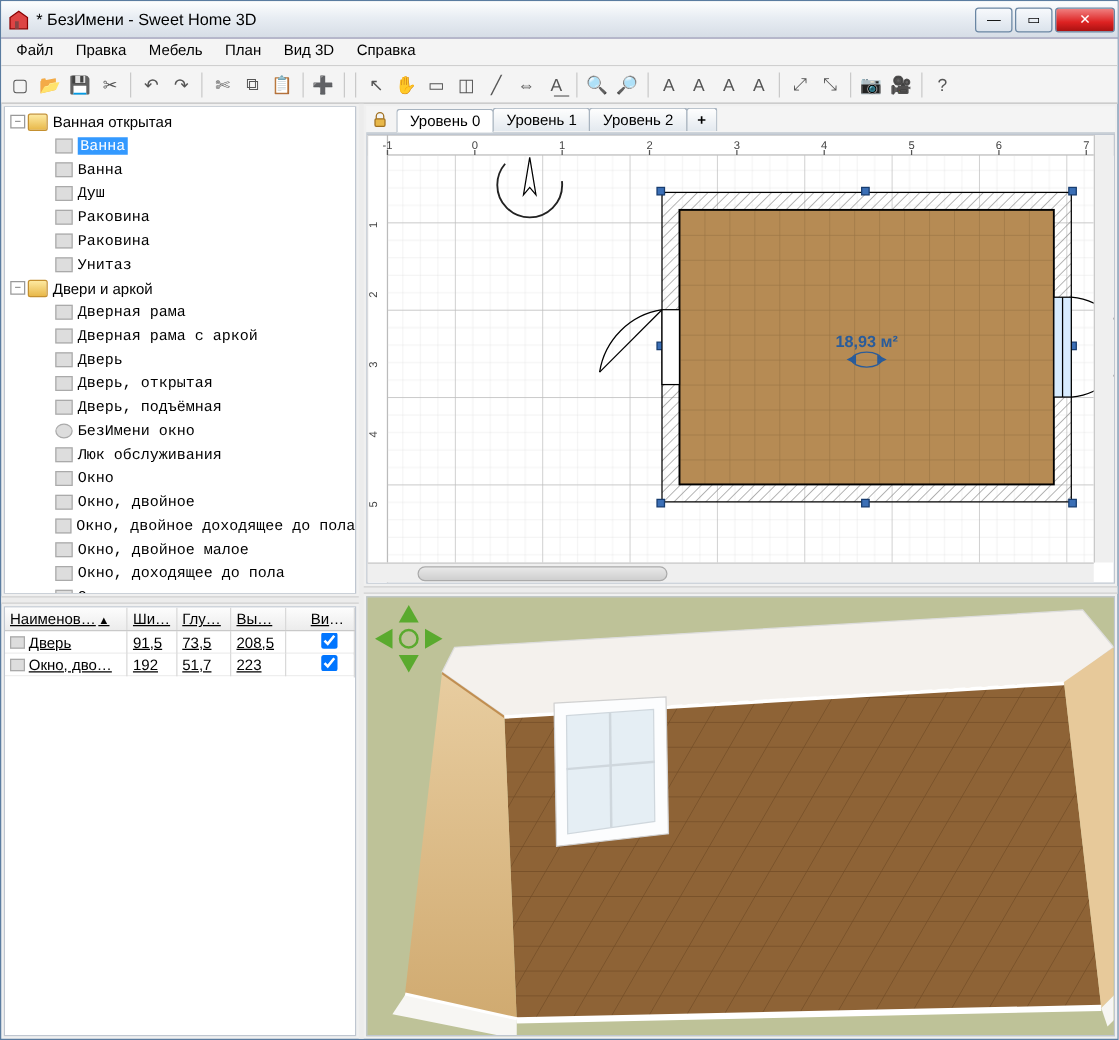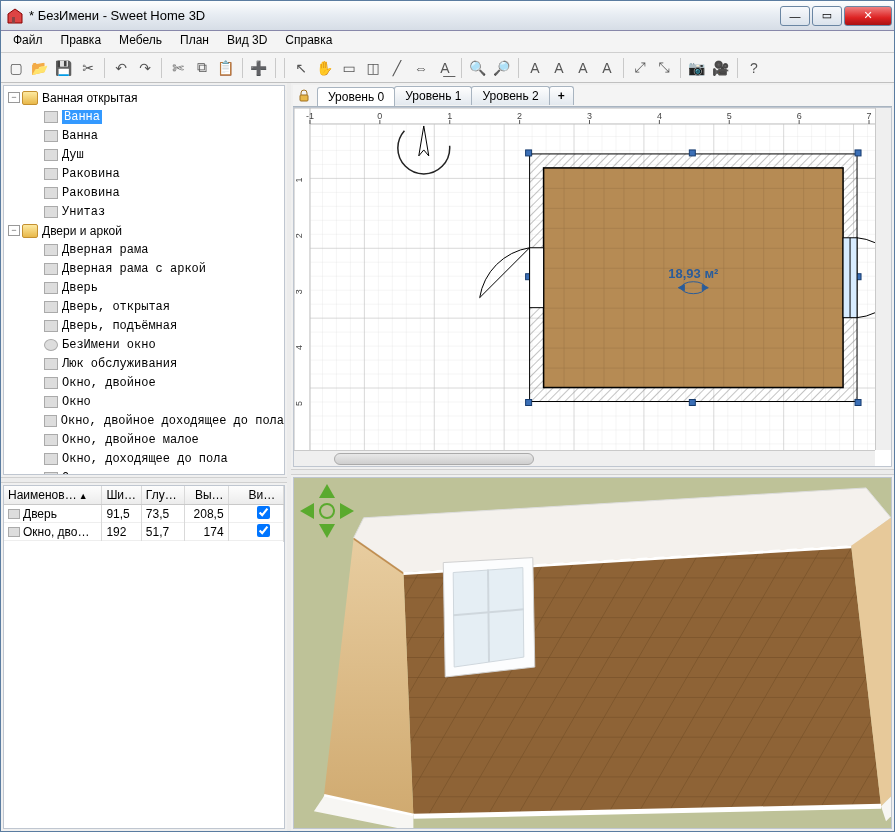--- a/index.html
+++ b/index.html
@@ -24,26 +24,26 @@
 .tree-row { display: flex; align-items: center; height: 19px; padding-left: 4px; white-space: nowrap; cursor: pointer; }
 .tree-row .toggle { width: 12px; text-align: center; font-size: 9px; color: #666; border: 1px solid #999; height: 11px; line-height: 9px; margin-right: 2px; background: #fff; }
 .tree-row .folder { width: 16px; height: 14px; background: linear-gradient(#fde9a0,#e8b84a); border-radius: 2px; margin-right: 4px; border: 1px solid #c49030; }
 .tree-row .thumb { width: 14px; height: 12px; background: #ddd; border: 1px solid #aaa; margin-right: 4px; }
 .tree-row .thumb.round { border-radius: 50%; }
 .tree-row.child { padding-left: 40px; font-family: Liberation Mono, monospace; }
 .tree-row.selected span.label { background: #3399ff; color: #fff; padding: 0 2px; }
 .hsplit { height: 6px; background: #ececec; cursor: row-resize; border-top: 1px solid #d0d0d0; border-bottom: 1px solid #d0d0d0; }
 .furniture-table { flex: 1; background: #fff; border: 1px solid #bfc6d0; margin: 2px; overflow: auto; font-size: 12px; }
 .ft-head { display: flex; background: linear-gradient(#fdfdfd,#ececec); border-bottom: 1px solid #c9c9c9; position: sticky; top: 0; }
-.ft-head > div, .ft-row > div { padding: 2px 4px; border-right: 1px solid #d9d9d9; overflow: hidden; text-overflow: ellipsis; white-space: nowrap; }
+.ft-head > div, .ft-row > div { padding: 2px 4px; border-right: 1px solid #d9d9d9; overflow: hidden; text-overflow: ellipsis; white-space: nowrap; text-decoration: underline; }
 .ft-row { display: flex; border-bottom: 1px solid #eee; height: 18px; align-items: center; }
 .c-name { width: 100px; }
 .c-w { width: 40px; text-align: left; }
 .c-d { width: 44px; }
-.c-h { width: 44px; text-align: right; }
+.c-h { width: 44px; text-align: left; }
 .c-v { width: 40px; text-align: center; margin-left: 16px; }
 .ft-head .sort { font-size: 9px; padding-left: 2px; }
 
 .tabs-row { height: 22px; display: flex; align-items: center; padding-left: 24px; background: #f4f4f4; gap: 0; border-bottom: 1px solid #a8b4c0; margin: 2px 2px 0 2px; position: relative; }
 .tabs-row .lockicon { position: absolute; left: 4px; top: 4px; width: 14px; height: 14px; }
 .tab { padding: 2px 10px; border: 1px solid #a8b4c0; border-bottom: none; background: linear-gradient(#fefefe,#e3e9ef); border-radius: 3px 3px 0 0; margin-right: -1px; font-size: 12px; cursor: pointer; }
 .tab.active { background: #fff; position: relative; top: 1px; }
 .tab.add { font-weight: bold; padding: 2px 8px; }
 
 .plan-pane { flex: 0 0 360px; border: 1px solid #bfc6d0; margin: 0 2px 2px 2px; background: #fff; position: relative; overflow: hidden; }
@@ -195,25 +195,25 @@
             <div class="tree-row child">
               <span class="thumb round"></span>
               <span class="label">БезИмени окно</span>
             </div>
             <div class="tree-row child">
               <span class="thumb"></span>
               <span class="label">Люк обслуживания</span>
             </div>
             <div class="tree-row child">
               <span class="thumb"></span>
+              <span class="label">Окно</span>
+            </div>
+            <div class="tree-row child">
+              <span class="thumb"></span>
               <span class="label">Окно, двойное</span>
-            </div>
-            <div class="tree-row child">
-              <span class="thumb"></span>
-              <span class="label">Окно</span>
             </div>
             <div class="tree-row child">
               <span class="thumb"></span>
               <span class="label">Окно, двойное доходящее до пола</span>
             </div>
             <div class="tree-row child">
               <span class="thumb"></span>
               <span class="label">Окно, двойное малое</span>
             </div>
             <div class="tree-row child">
@@ -242,21 +242,21 @@
               <div class="c-name"><span class="thumb" style="display:inline-block;vertical-align:middle;width:12px;height:10px;background:#ddd;border:1px solid #aaa;margin-right:3px"></span>Дверь</div>
               <div class="c-w">91,5</div>
               <div class="c-d">73,5</div>
               <div class="c-h">208,5</div>
               <div class="c-v"><input type="checkbox" checked="" style=""></div>
             </div>
             <div class="ft-row">
               <div class="c-name"><span class="thumb" style="display:inline-block;vertical-align:middle;width:12px;height:10px;background:#ddd;border:1px solid #aaa;margin-right:3px"></span>Окно, дво…</div>
               <div class="c-w">192</div>
               <div class="c-d">51,7</div>
-              <div class="c-h">174</div>
+              <div class="c-h">223</div>
               <div class="c-v"><input type="checkbox" checked="" style=""></div>
             </div>
           </div>
       </div>
 
     </div>
 
     <div class="rightcol">
 
       <div class="tabs-row">

